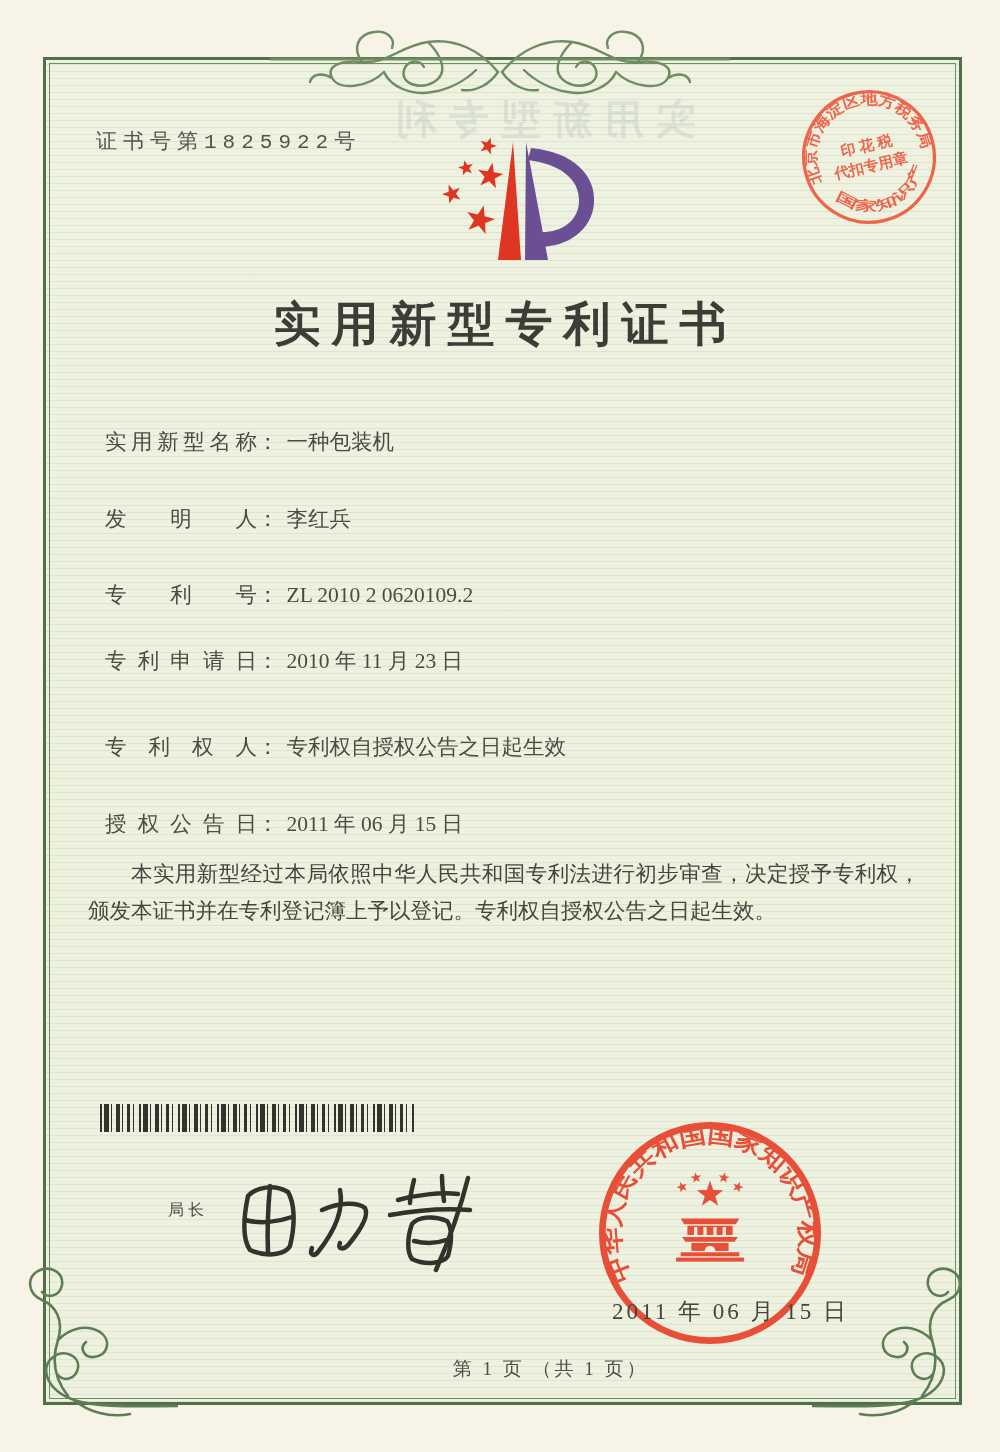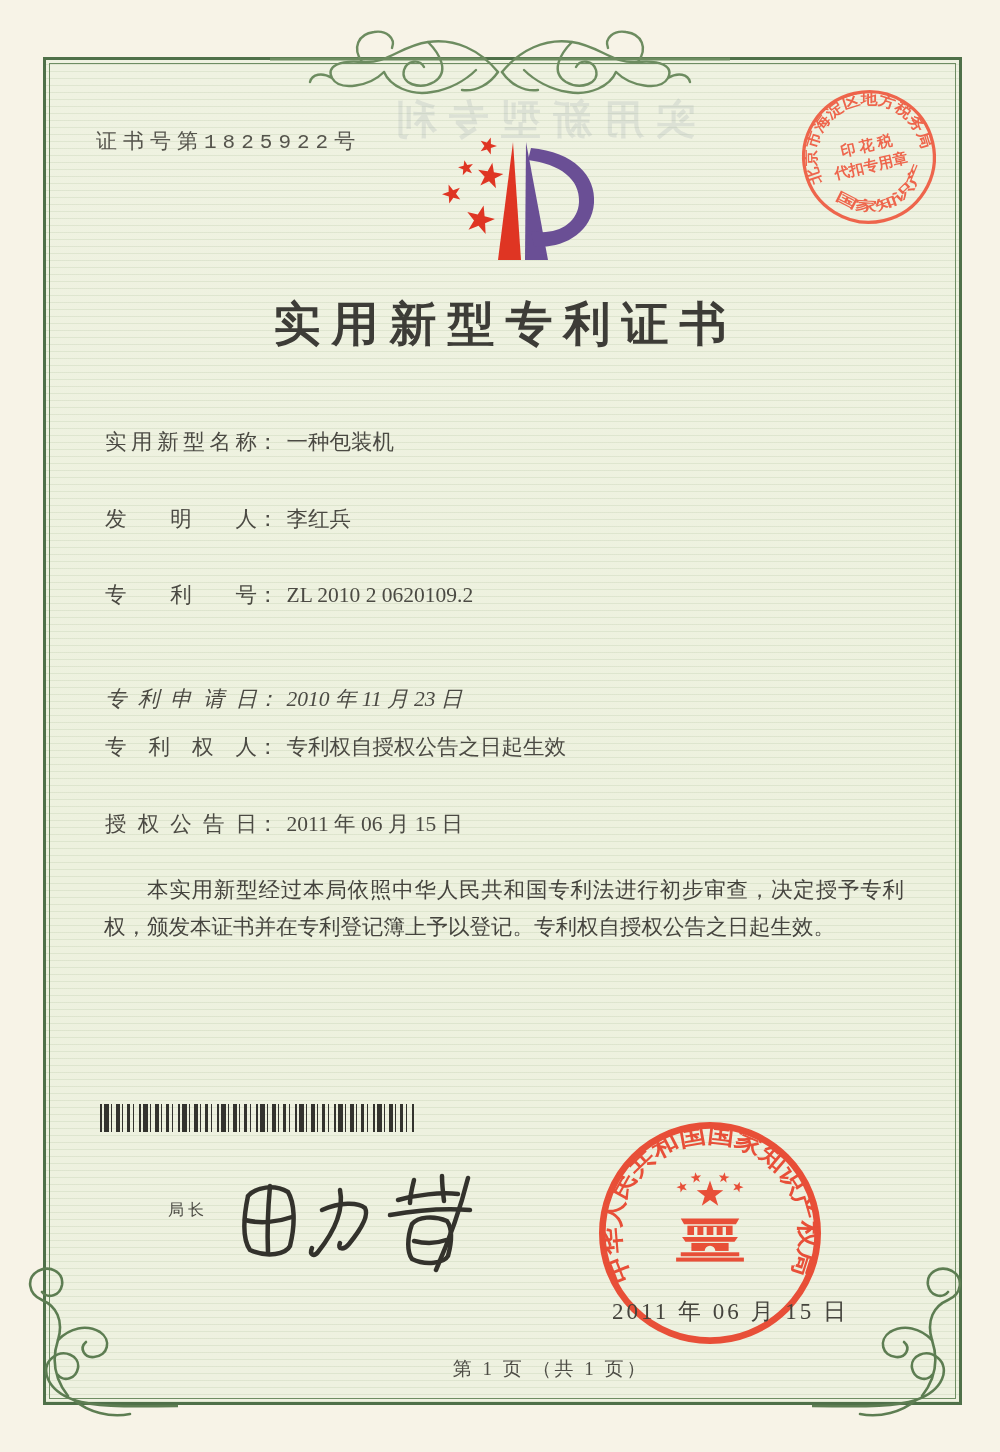--- a/index.html
+++ b/index.html
@@ -39,27 +39,27 @@
   .logo{position:absolute;left:418px;top:136px;}
   .title{
     position:absolute;left:0;top:293px;width:1000px;text-align:center;
     font-size:47px;font-weight:bold;letter-spacing:11px;padding-left:11px;
     color:#3d3c37;box-sizing:border-box;
   }
   
   .field-row{position:absolute;left:96px;font-size:21.5px;white-space:nowrap;color:#4b4a43;}
   .field-label{display:inline-block;width:152px;text-align:justify;text-align-last:justify;vertical-align:bottom;margin-left:9px;}
   .field-colon{margin-right:8px;}
-  .fr0{top:427px;} .fr1{top:504px;} .fr2{top:580px;} .fr3{top:684px;font-style:italic;} .fr4{top:732px;} .fr5{top:809px;}
+  .fr0{top:427px;} .fr1{top:504px;} .fr2{top:580px;} .fr3{top:646px;} .fr4{top:732px;} .fr5{top:809px;}
   
   .body-text{
     position:absolute;left:88px;top:856px;width:832px;
     font-size:21.5px;line-height:37px;text-align:justify;color:#45443e;
   }
-  .body-text p{margin:16px;text-indent:2em;}
+  .body-text p{margin:0;text-indent:2em;}
   
   .barcode{
     position:absolute;left:100px;top:1104px;width:316px;height:28px;
     background:
       repeating-linear-gradient(90deg,
         #33332e 0 2px, rgba(0,0,0,0) 2px 4px,
         #33332e 4px 9px, rgba(0,0,0,0) 9px 11px,
         #33332e 11px 12px, rgba(0,0,0,0) 12px 16px,
         #33332e 16px 20px, rgba(0,0,0,0) 20px 22px,
         #33332e 22px 23px, rgba(0,0,0,0) 23px 27px,

